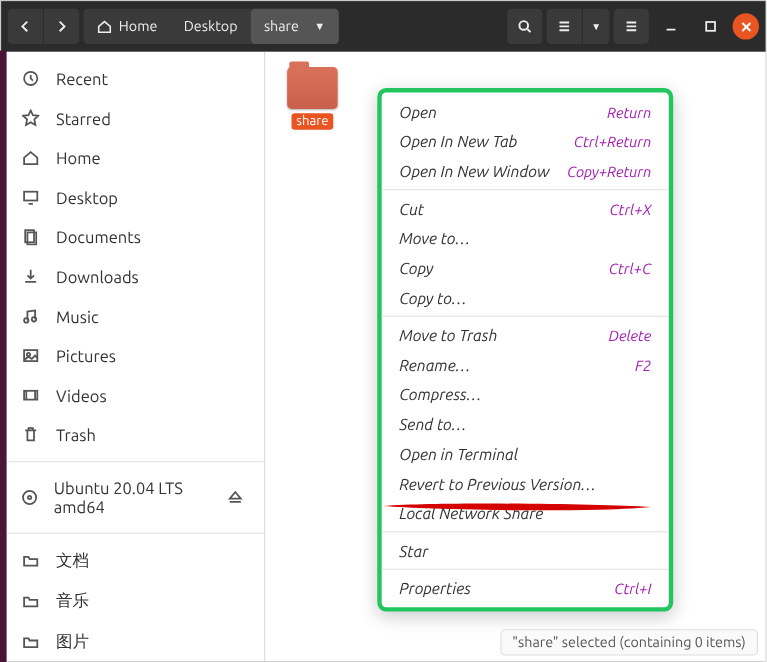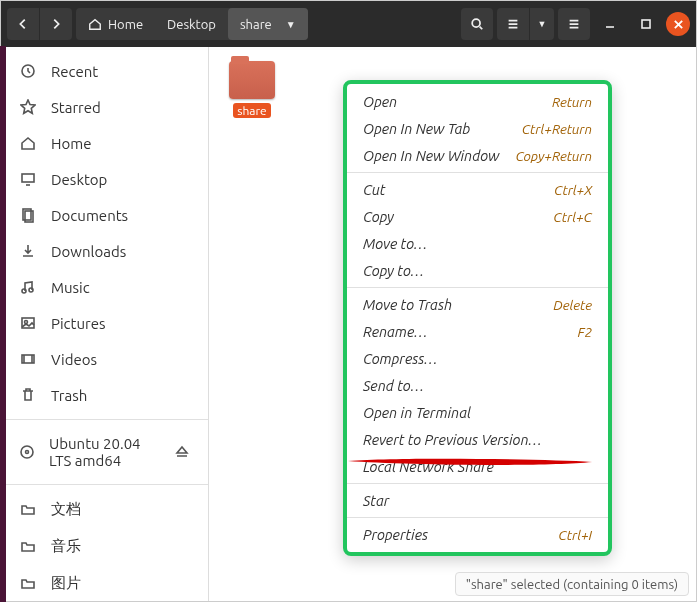--- a/index.html
+++ b/index.html
@@ -10,34 +10,34 @@
   .tb-btn.joined-l { border-top-right-radius:0; border-bottom-right-radius:0; margin-right:0; }
   .tb-btn.joined-r { border-top-left-radius:0; border-bottom-left-radius:0; margin-left:-3px;}
   .tb-btn svg { width:14px; height:14px; stroke:#eee; stroke-width:2; fill:none; }
   .pathbar { display:flex; align-items:center; background:#3a3a3a; border-radius:4px; height:32px; }
   .path-seg { padding:0 12px; height:32px; display:flex; align-items:center; gap:6px; font-size:13px; }
   .path-seg.active { background:#555; border-radius:4px; }
   .tb-spacer { flex:1; }
   .close-btn { background:#e95420; border-radius:50%; width:24px; height:24px; display:flex; align-items:center; justify-content:center; }
   .win-btn { width:24px; height:24px; display:flex; align-items:center; justify-content:center; color:#eee; margin: 0 4px;}
   .body { flex:1; display:flex; overflow:hidden; }
-  .sidebar { width:208px; border-right:1px solid #ddd; overflow-y:auto; padding:6px 0; }
+  .sidebar { width:240px; border-right:1px solid #ddd; overflow-y:auto; padding:6px 0; }
   .sb-item { display:flex; align-items:center; gap:14px; padding:9px 18px; font-size:15px; color:#333; cursor:pointer; }
   .sb-icon { width:18px; height:18px; display:inline-flex; align-items:center; justify-content:center; color:#555; }
   .sb-icon svg { width:16px; height:16px; stroke:#555; stroke-width:1.6; fill:none; }
   .sb-sep { height:1px; background:#e0e0e0; margin:6px 0; }
   .eject { margin-left:auto; }
   .content { flex:1; position:relative; padding:14px 18px; }
   .folder { width:50px; position:absolute; left:18px; top:14px; text-align:center; }
   .folder-icon { width:46px; height:38px; background:linear-gradient(#d9715a,#c8604c); border-radius:4px; position:relative; margin:0 auto; box-shadow:0 1px 2px rgba(0,0,0,.3);}
   .folder-icon::before{content:"";position:absolute;top:-5px;left:2px;width:18px;height:8px;background:#d9715a;border-radius:2px 2px 0 0;}
   .folder-label { display:inline-block; margin-top:4px; background:#e95420; color:#fff; font-size:12px; padding:1px 4px; border-radius:3px; max-width:50px; overflow:hidden; white-space:nowrap;}
   .ctxmenu { position:absolute; left:343px; top:80px; width:269px; background:#fff; border:4px solid #22c55e; border-radius:8px; box-shadow:0 4px 16px rgba(0,0,0,.2); padding:4px 0;font-style:italic; }
   .cm-item { display:flex; align-items:center; padding:5px 16px; font-size:14.5px; color:#333; cursor:pointer; }
-  .cm-accel { margin-left:auto; color:#a16207; font-size:13.5px; }
+  .cm-accel { margin-left:auto; color:#a21caf; font-size:13.5px; }
   .cm-sep { height:1px; background:#e0e0e0; margin:3px 0; }
   .red-mark { position:absolute; left:344px; top:454px; width:258px; height:14px; pointer-events:none;}
   .red-mark svg { width:100%; height:100%; }
   .statusbar { position:absolute; right:8px; bottom:6px; background:#fafafa; border:1px solid #ddd; border-radius:4px; padding:4px 10px; font-size:13px; color:#555; }
   .purple-strip{position:absolute;left:0;top:46px;width:6px;height:556px;background:#4a1436;}
 </style>
 </head>
 <body>
 
 <div class="window">
@@ -257,25 +257,25 @@
   <div class="cm-item">
       <span>Open In New Window</span>
       <span class="cm-accel">Copy+Return</span>
     </div>
   <div class="cm-sep"></div>
   <div class="cm-item">
       <span>Cut</span>
       <span class="cm-accel">Ctrl+X</span>
     </div>
   <div class="cm-item">
+      <span>Move to…</span>
+    </div>
+  <div class="cm-item">
       <span>Copy</span>
       <span class="cm-accel">Ctrl+C</span>
-    </div>
-  <div class="cm-item">
-      <span>Move to…</span>
     </div>
   <div class="cm-item">
       <span>Copy to…</span>
     </div>
   <div class="cm-sep"></div>
   <div class="cm-item">
       <span>Move to Trash</span>
       <span class="cm-accel">Delete</span>
     </div>
   <div class="cm-item">

